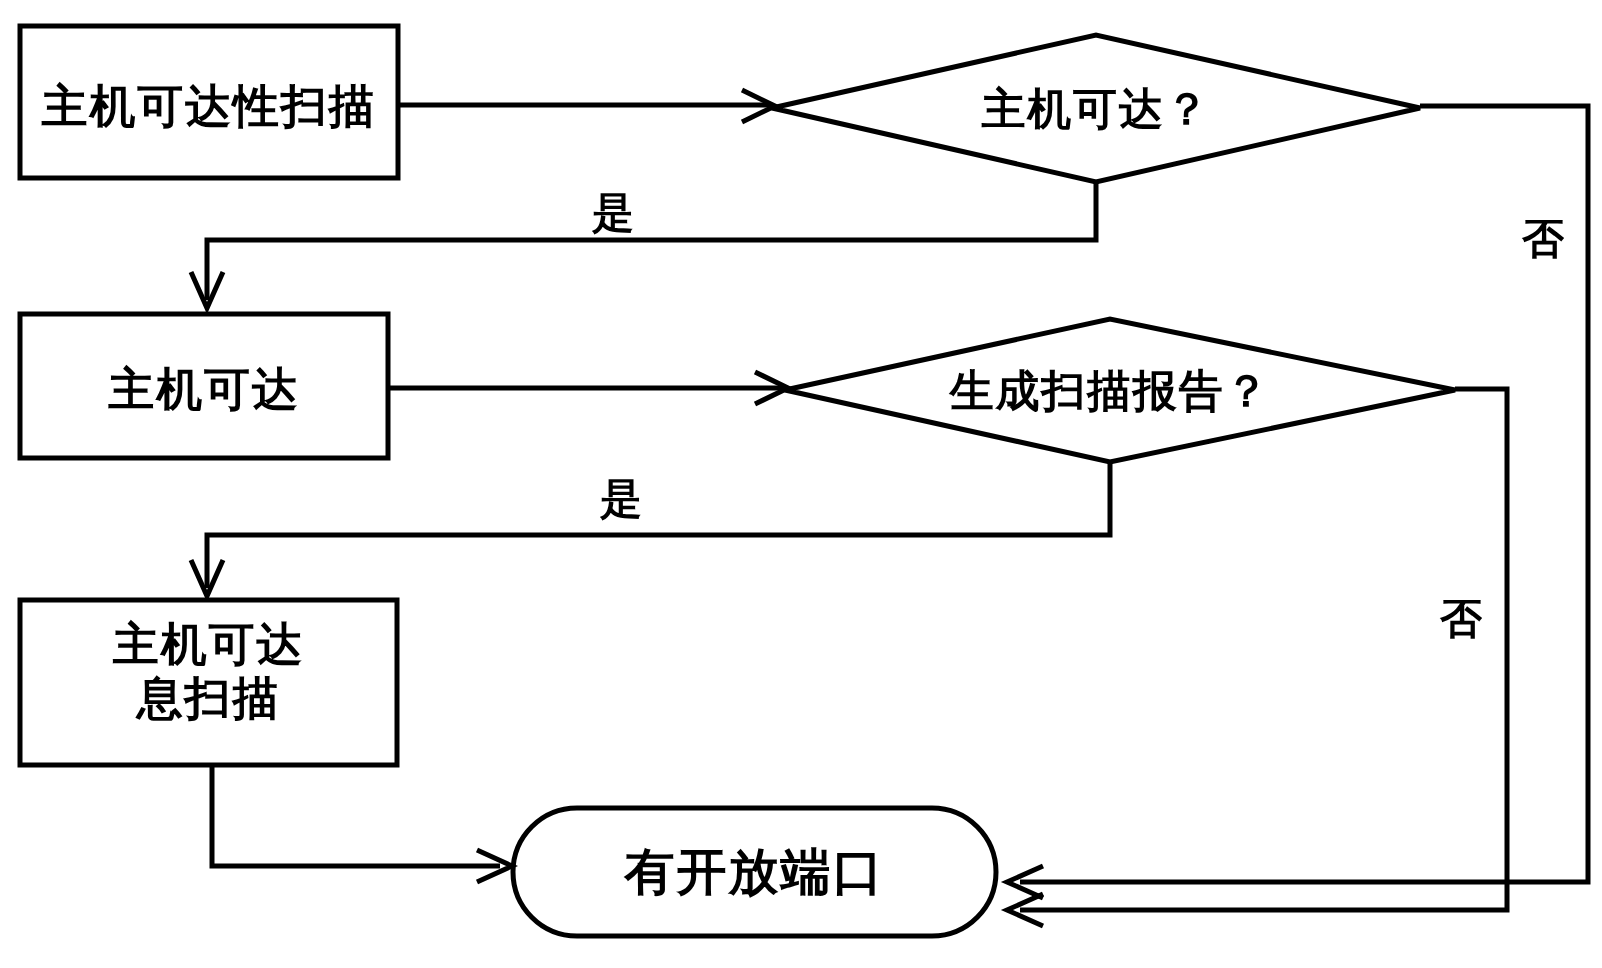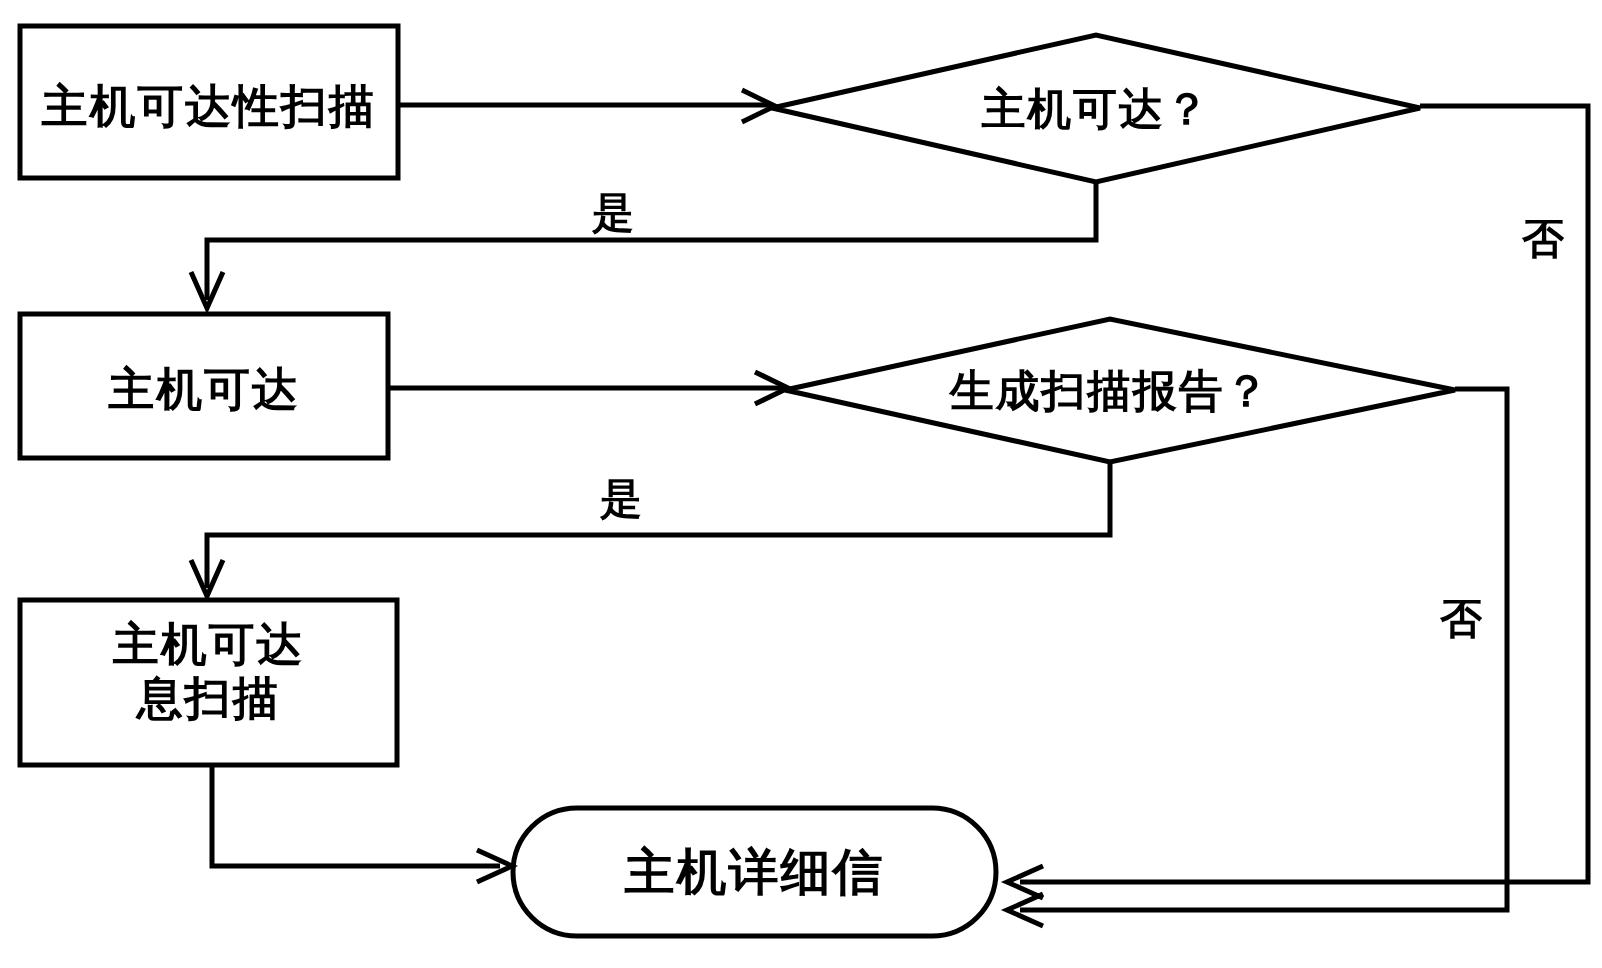--- a/index.html
+++ b/index.html
@@ -116,21 +116,21 @@
   <div class="node-text t-process" style="left:20px; top:80px; width:378px;">主机可达性扫描</div>
 
   <div class="node-text t-decision" style="left:900px; top:84px; width:392px;">主机可达？</div>
 
   <div class="node-text t-process" style="left:20px; top:363px; width:368px;">主机可达</div>
 
   <div class="node-text t-decision" style="left:900px; top:366px; width:420px;">生成扫描报告？</div>
 
   <div class="node-text t-process" style="left:20px; top:618px; width:377px;"><span>主机可达</span><br><span>息扫描</span></div>
 
-  <div class="node-text t-terminal" style="left:513px; top:843px; width:483px;">主机详细信</div>
+  <div class="node-text t-terminal" style="left:513px; top:843px; width:483px;">有开放端口</div>
 
   <div class="edge-label" style="left:592px; top:192px;">是</div>
 
   <div class="edge-label" style="left:1522px; top:218px;">否</div>
 
   <div class="edge-label" style="left:600px; top:478px;">是</div>
 
   <div class="edge-label" style="left:1440px; top:598px;">否</div>
 
 </div>

